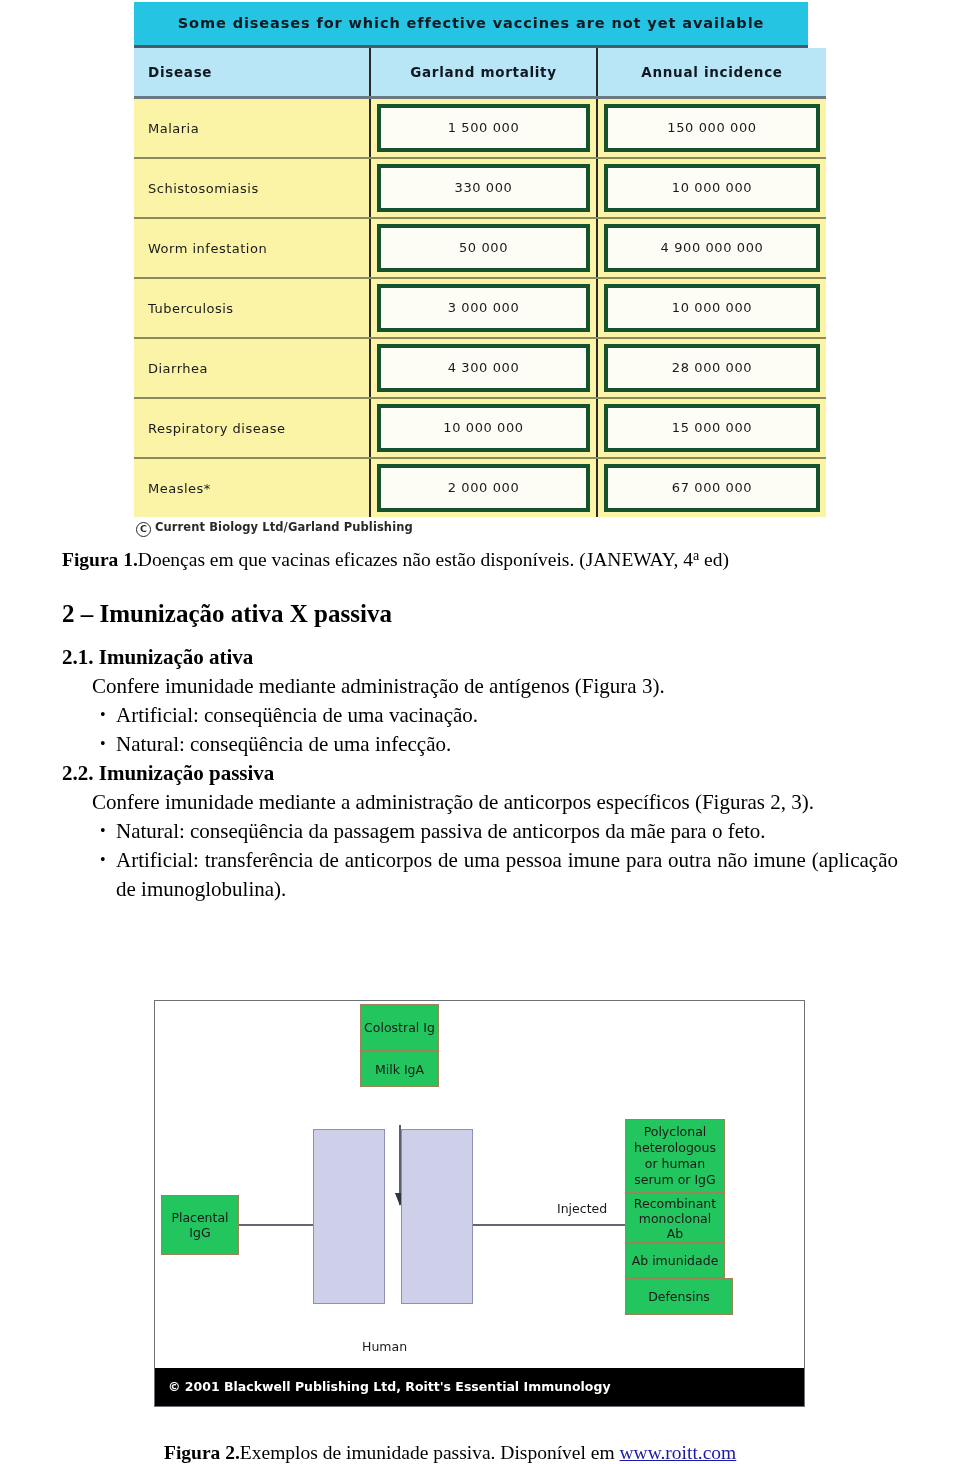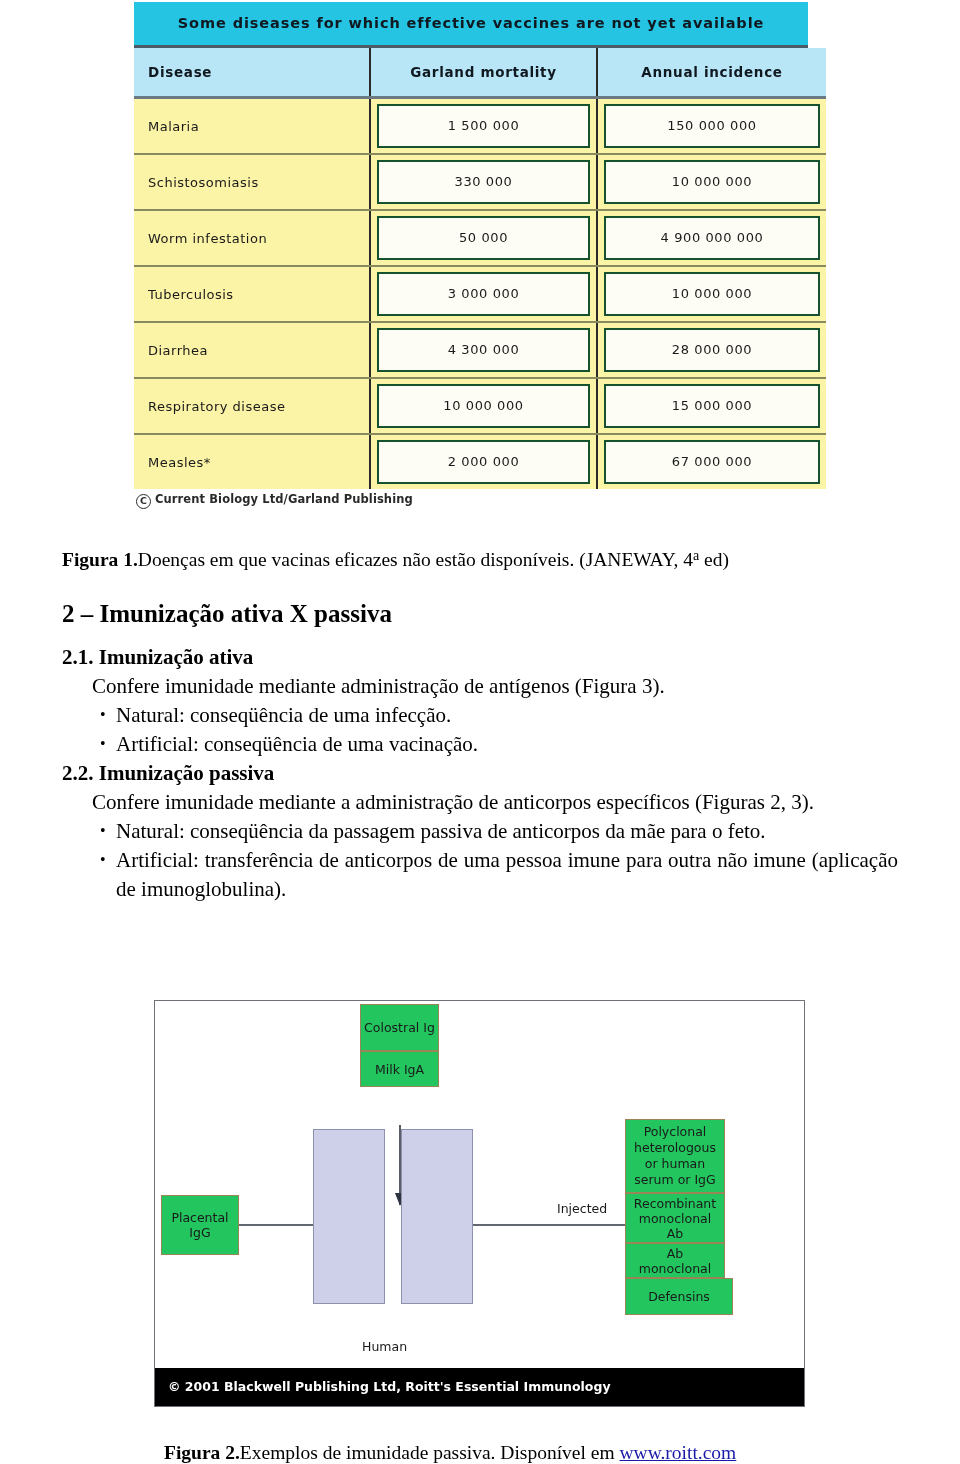--- a/index.html
+++ b/index.html
@@ -77,21 +77,21 @@
     font-family: "DejaVu Sans", sans-serif;
     font-size: 13px;
     letter-spacing: 0.5px;
     color: #1a1a1a;
   }
   .data-row .c-num {
     padding: 0;
   }
   .numbox {
     background: #fdfdf5;
-    border: 2px solid #14532d;
+    border: 4px solid #14532d;
     height: 40px;
     line-height: 40px;
     margin: 5px 6px;
     text-align: center;
     font-family: "DejaVu Sans", sans-serif;
     font-size: 13px;
     letter-spacing: 0.6px;
     color: #1a1a1a;
   }
   .col-disease { width: 221px; }
@@ -347,22 +347,22 @@
 <div id="doc-text">
 
   <p class="fig-caption"><b>Figura 1.</b><span>Doenças em que vacinas eficazes não estão disponíveis. (JANEWAY, 4</span><span class="sup">a</span><span> ed)</span></p>
 
   <h2 class="sec">2 – Imunização ativa X passiva</h2>
 
   <h3 class="subsec">2.1. Imunização ativa</h3>
   <p class="para">Confere imunidade mediante administração de antígenos (Figura 3).</p>
 
   <ul class="bullets">
+    <li>Artificial: conseqüência de uma vacinação.</li>
     <li>Natural: conseqüência de uma infecção.</li>
-    <li>Artificial: conseqüência de uma vacinação.</li>
   </ul>
 
   <h3 class="subsec">2.2. Imunização passiva</h3>
   <p class="para">Confere imunidade mediante a administração de anticorpos específicos (Figuras 2, 3).</p>
 
   <ul class="bullets">
     <li>Natural: conseqüência da passagem passiva de anticorpos da mãe para o feto.</li>
     <li class="justified">Artificial: transferência de anticorpos de uma pessoa imune para outra não imune (aplicação de imunoglobulina).</li>
   </ul>
 </div>
@@ -392,21 +392,21 @@
 
     <div class="hbody" style="left:158px; top:128px; width:72px; height:175px;"></div>
     <div class="hbody" style="left:246px; top:128px; width:72px; height:175px;"></div>
 
     <div class="dlabel" style="left:207px; top:306px;margin-top:32px;">Human</div>
 
     <div class="dlabel" style="left:402px; top:200px;">Injected</div>
 
     <div class="dbox" style="left:470px; top:118px; width:100px; height:74px; line-height:16px;">Polyclonal heterologous or human serum or IgG</div>
     <div class="dbox" style="left:470px; top:192px; width:100px; height:50px;">Recombinant monoclonal Ab</div>
-    <div class="dbox" style="left:470px; top:242px; width:100px; height:35px;">Ab monoclonal</div>
+    <div class="dbox" style="left:470px; top:242px; width:100px; height:35px;">Ab imunidade</div>
     <div class="dbox" style="left:470px; top:277px; width:108px; height:37px;">Defensins</div>
 
   </div>
 
   <div id="fig2-footer">© 2001 Blackwell Publishing Ltd, Roitt's Essential Immunology</div>
 </div>
 
 <p id="fig2-caption"><b>Figura 2.</b><span>Exemplos de imunidade passiva. Disponível em </span><a href="#">www.roitt.com</a></p>
 
 </body></html>

